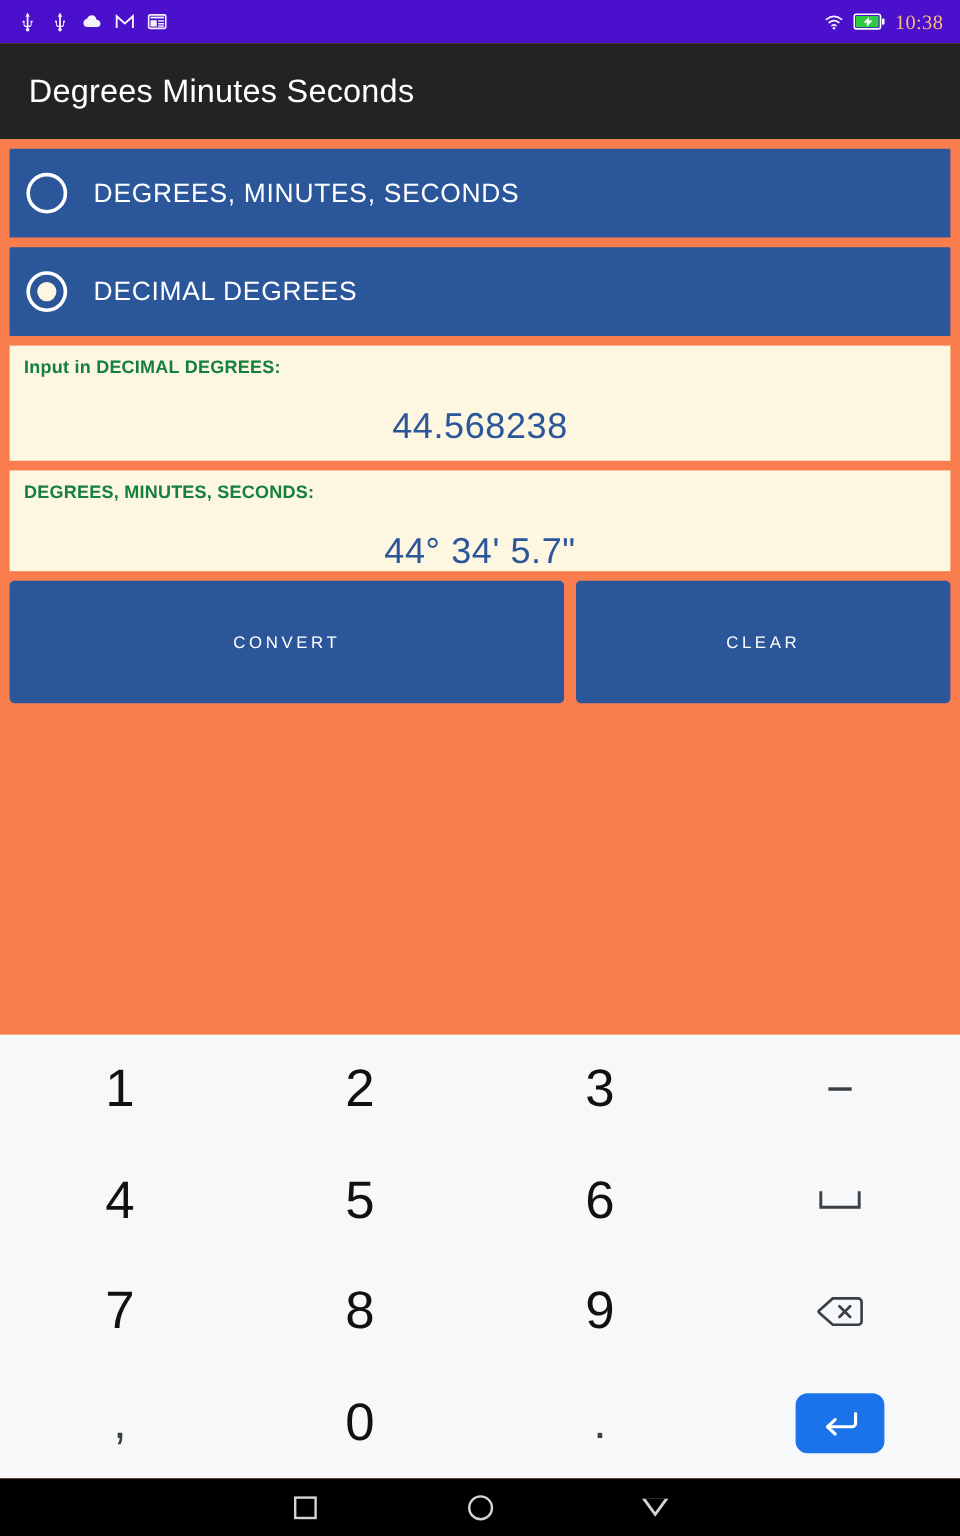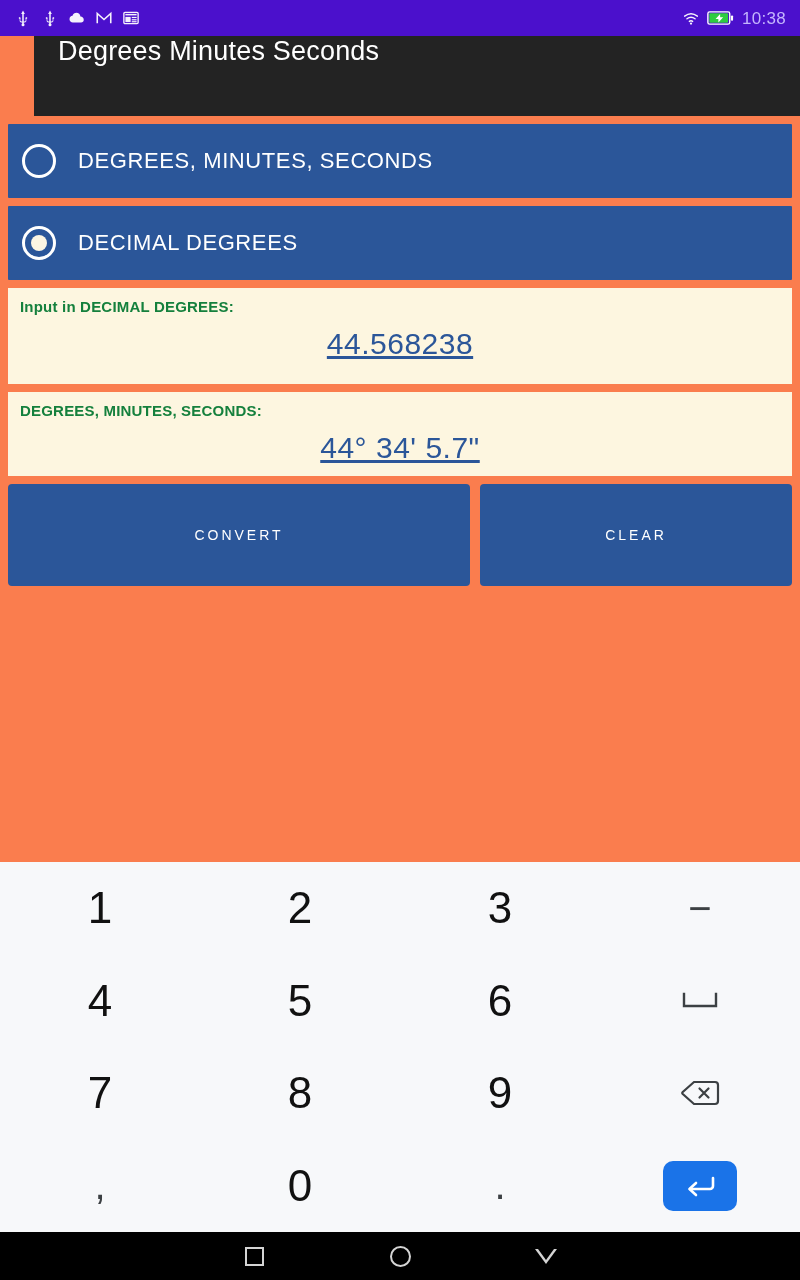--- a/index.html
+++ b/index.html
@@ -44,36 +44,36 @@
     align-items: center;
     gap: 7px;
   }
   .status-icon {
     width: 18px;
     height: 18px;
     display: block;
     opacity: .95;
   }
   .status-time {
-    color: #c4b5fd;
+    color: #fdba74;
     font-size: 17px;
     letter-spacing: .3px;
     line-height: 1;
-    font-family: Liberation Sans, sans-serif;
+    font-family: Liberation Serif, serif;
   }
 
   
   .app-bar {
     height: 80px;
     flex: 0 0 80px;
     background: #232323;
     display: flex;
+    align-items: center;
     padding-left: 24px;
     box-sizing: border-box;
-    margin-left: 34px;
   }
   .app-title {
     color: #ffffff;
     font-size: 27px;
     font-weight: 400;
     letter-spacing: .2px;
   }
 
   
   .content {
@@ -132,23 +132,22 @@
   .field-label {
     color: #15803d;
     font-size: 15px;
     font-weight: bold;
     letter-spacing: .2px;
   }
   .field-value {
     color: #2b5699;
     font-size: 30px;
     text-align: center;
-    margin-top: 12px;
+    margin-top: 24px;
     letter-spacing: .5px;
-    text-decoration: underline;
   }
 
   .button-row {
     display: flex;
     gap: 10px;
     height: 102px;
   }
   .btn {
     background: #2b5699;
     color: #ffffff;

